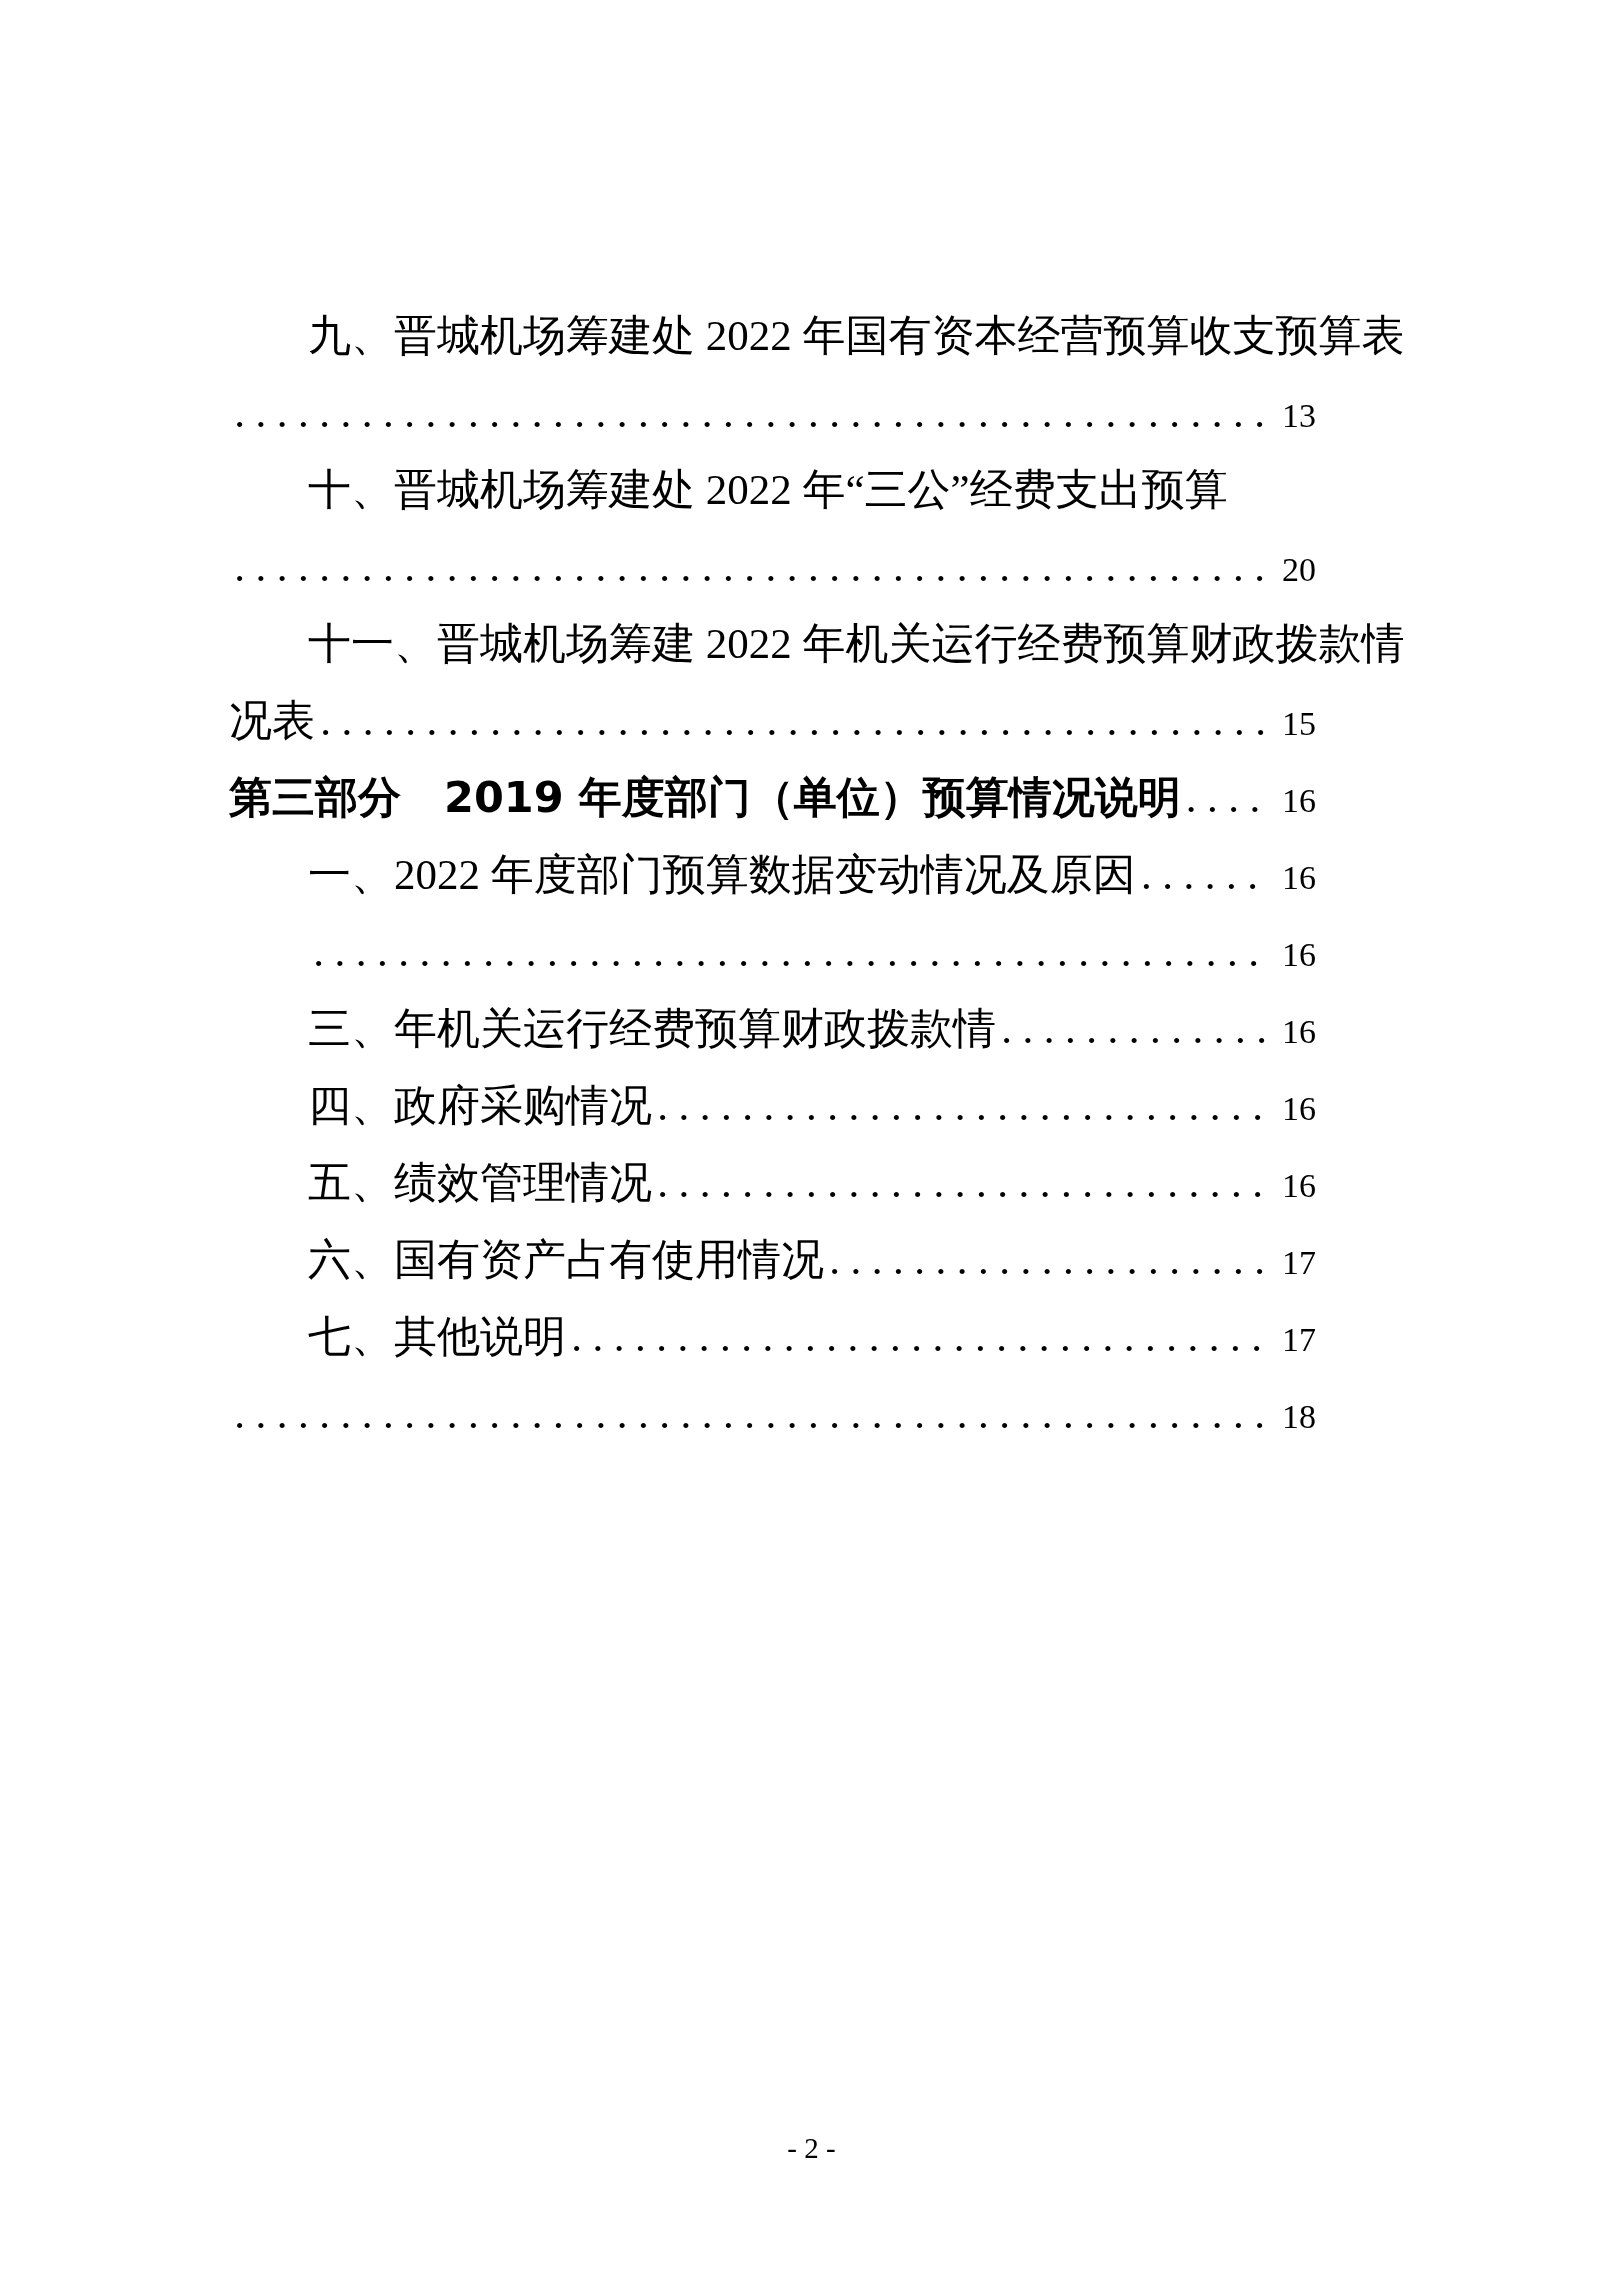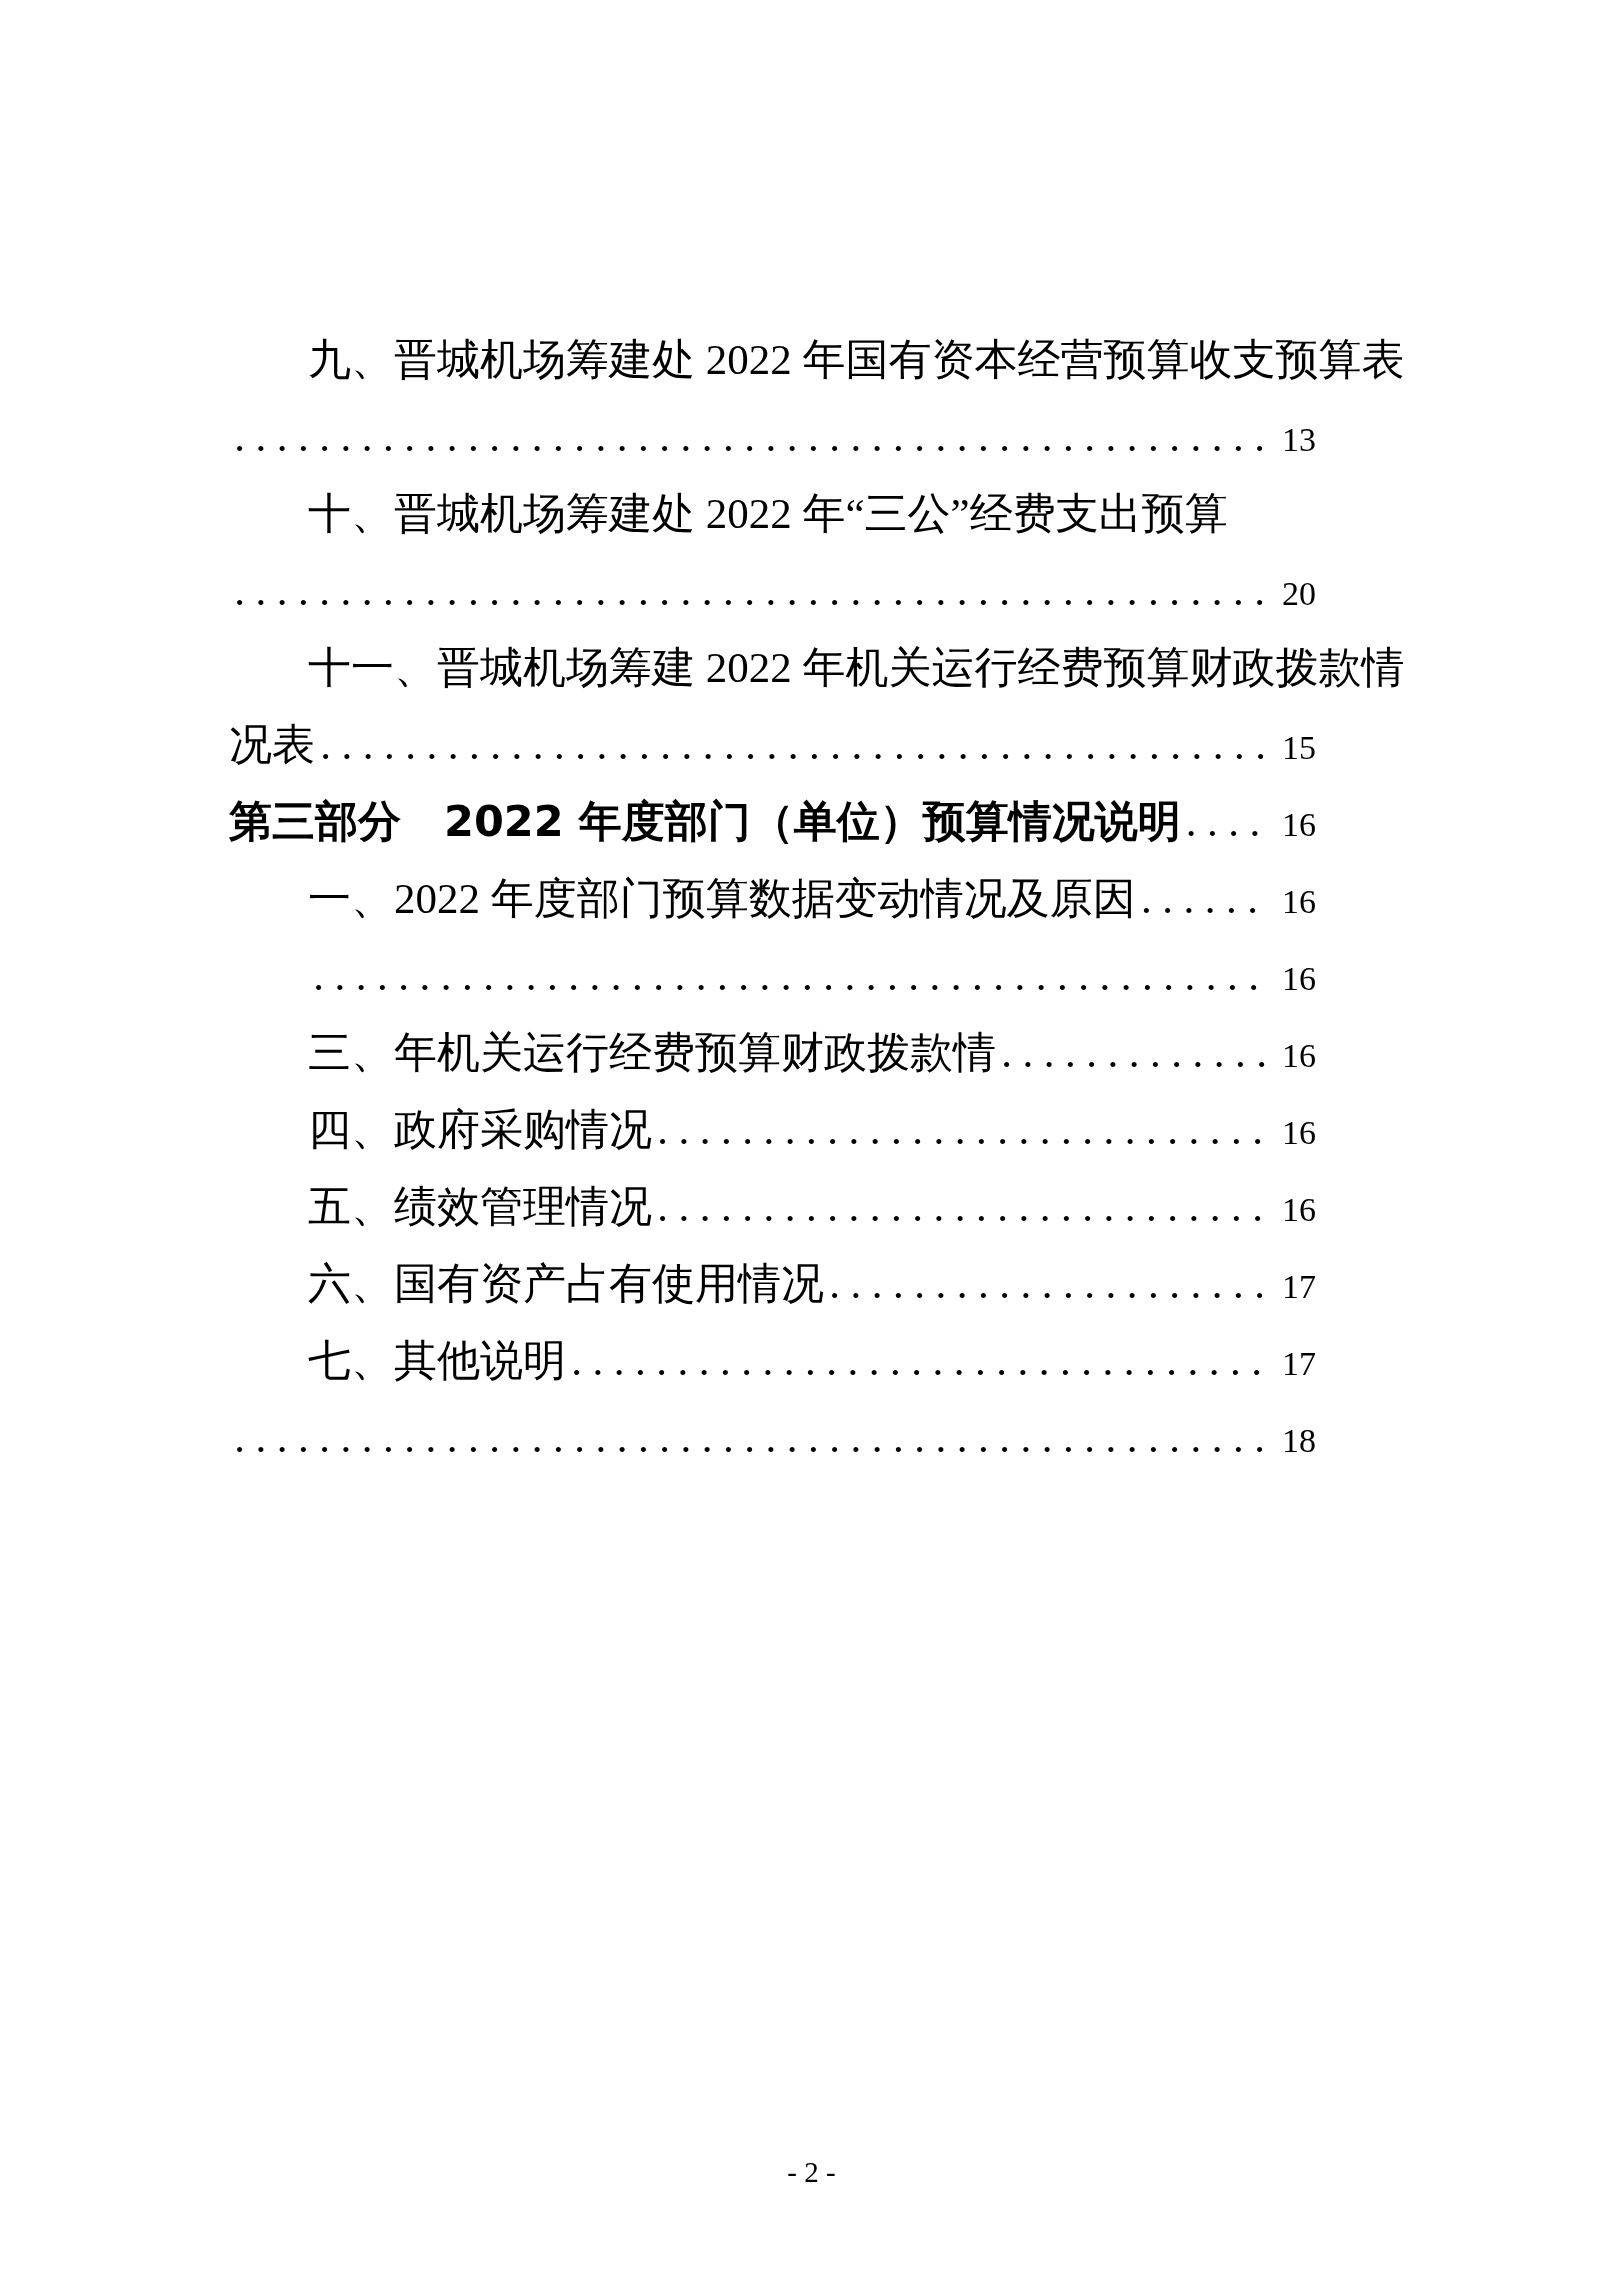--- a/index.html
+++ b/index.html
@@ -9,21 +9,20 @@
     background: #ffffff;
     position: relative;
     color: #000000;
     font-family: "Liberation Serif", "DejaVu Serif", serif;
   }
   .page {
     position: absolute;
     inset: 0;
     background: #ffffff;
     overflow: hidden;
-    margin-top: 24px;
   }
   .toc {
     position: absolute;
     left: 229px;
     top: 297px;
     width: 1087px;
   }
   .row {
     display: flex;
     align-items: baseline;
@@ -91,21 +90,21 @@
       <span class="t">十一、晋城机场筹建 2022 年机关运行经费预算财政拨款情</span>
     </div>
 
     <div class="row">
       <span class="t">况表</span>
       <span class="leader">................................................................................</span>
       <span class="pg">15</span>
     </div>
 
     <div class="row bold">
-      <span class="t">第三部分　2022 年度部门（单位）预算情况说明</span>
+      <span class="t">第三部分　2019 年度部门（单位）预算情况说明</span>
       <span class="leader">................................................................................</span>
       <span class="pg">16</span>
     </div>
 
     <div class="row indent">
       <span class="t">一、2022 年度部门预算数据变动情况及原因</span>
       <span class="leader">................................................................................</span>
       <span class="pg">16</span>
     </div>
 

